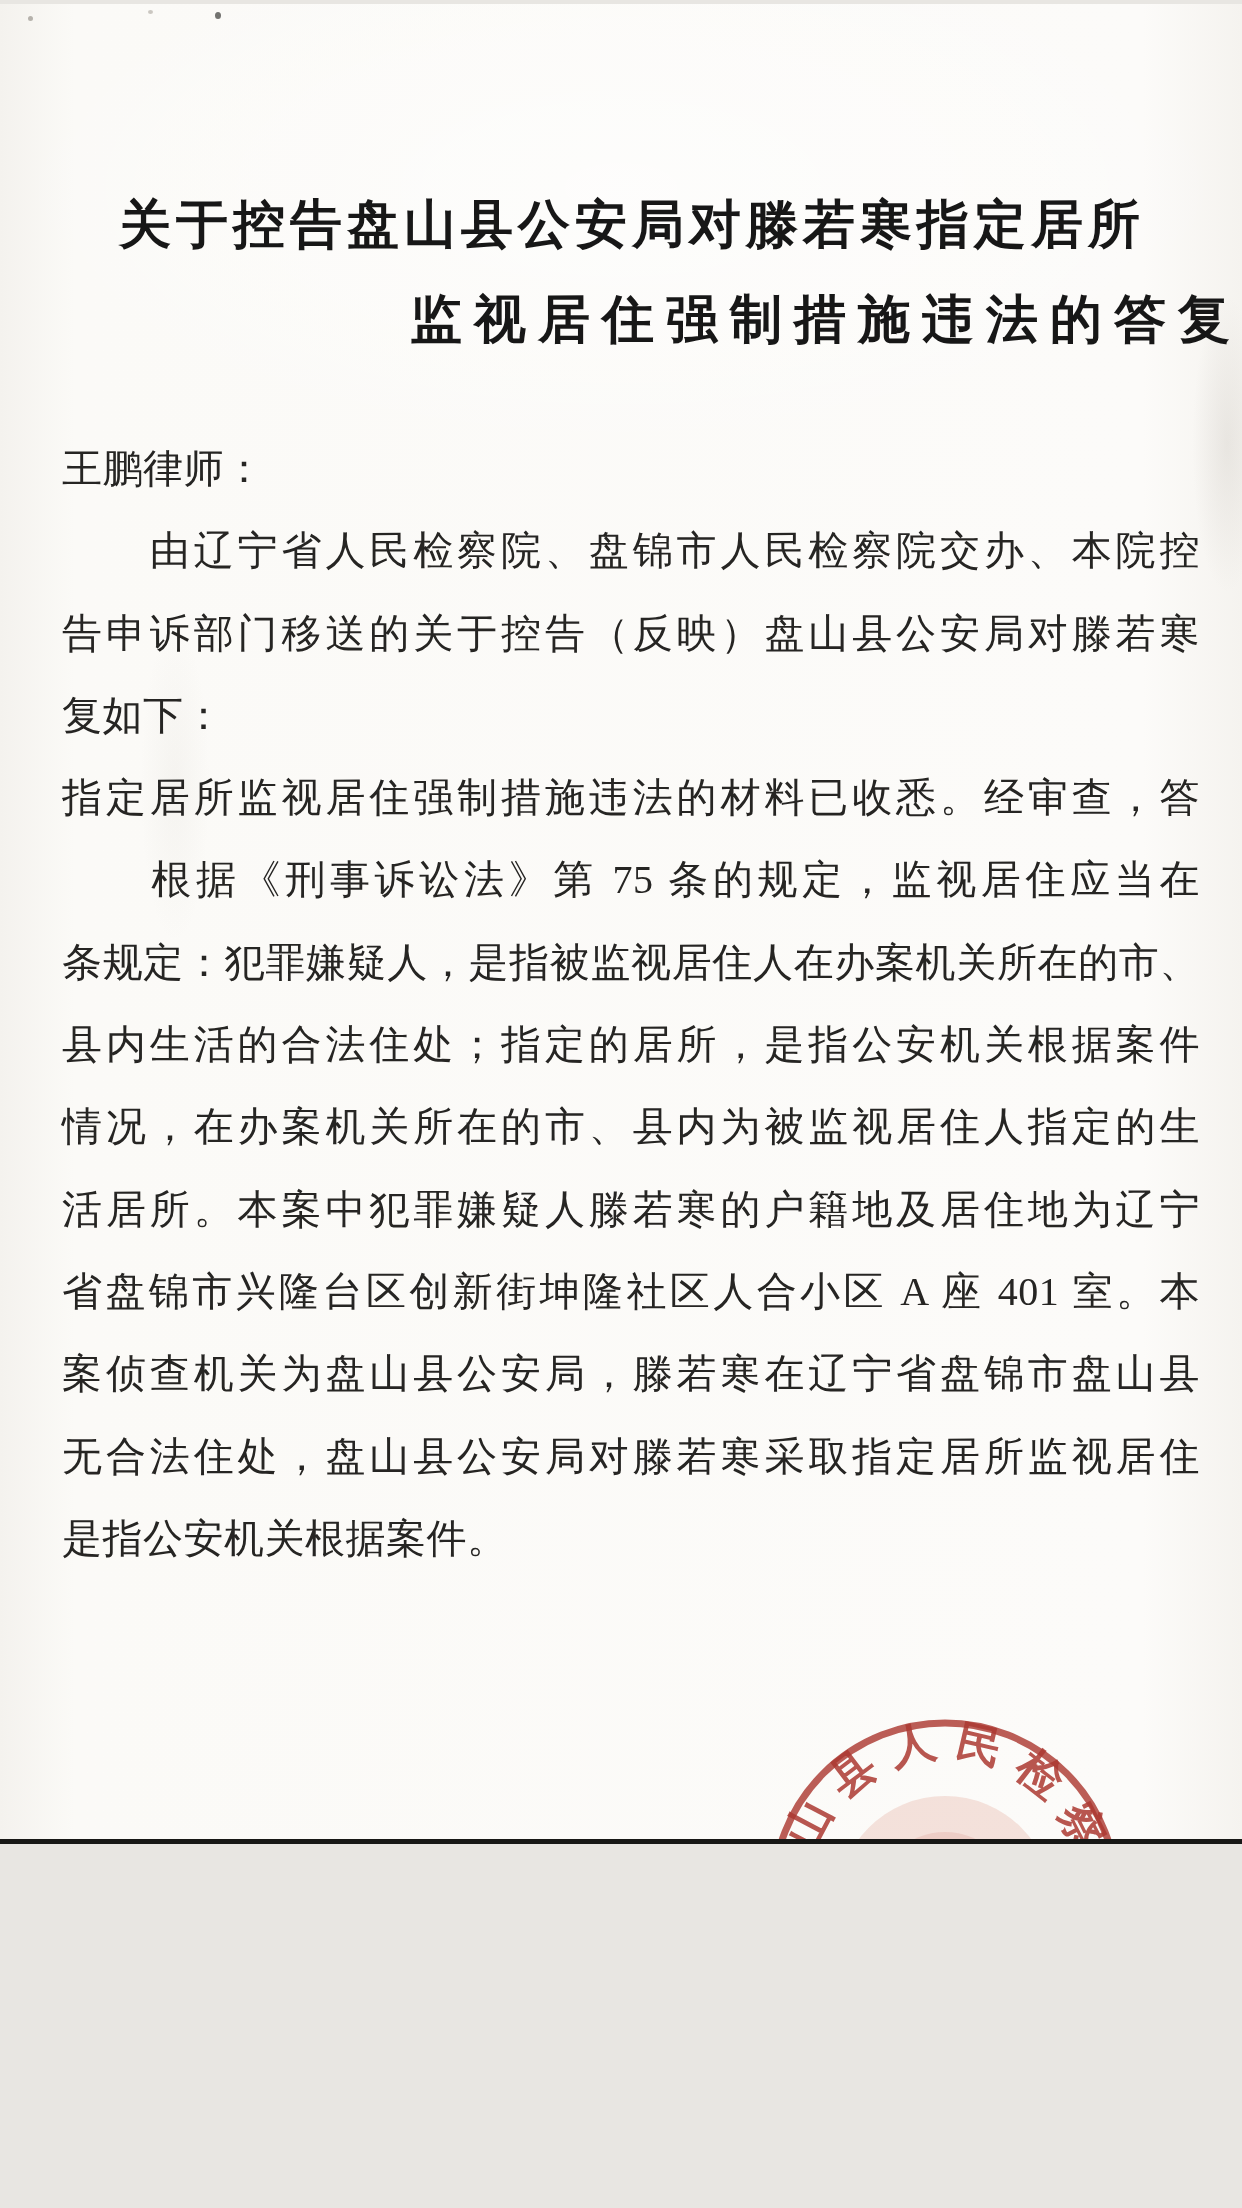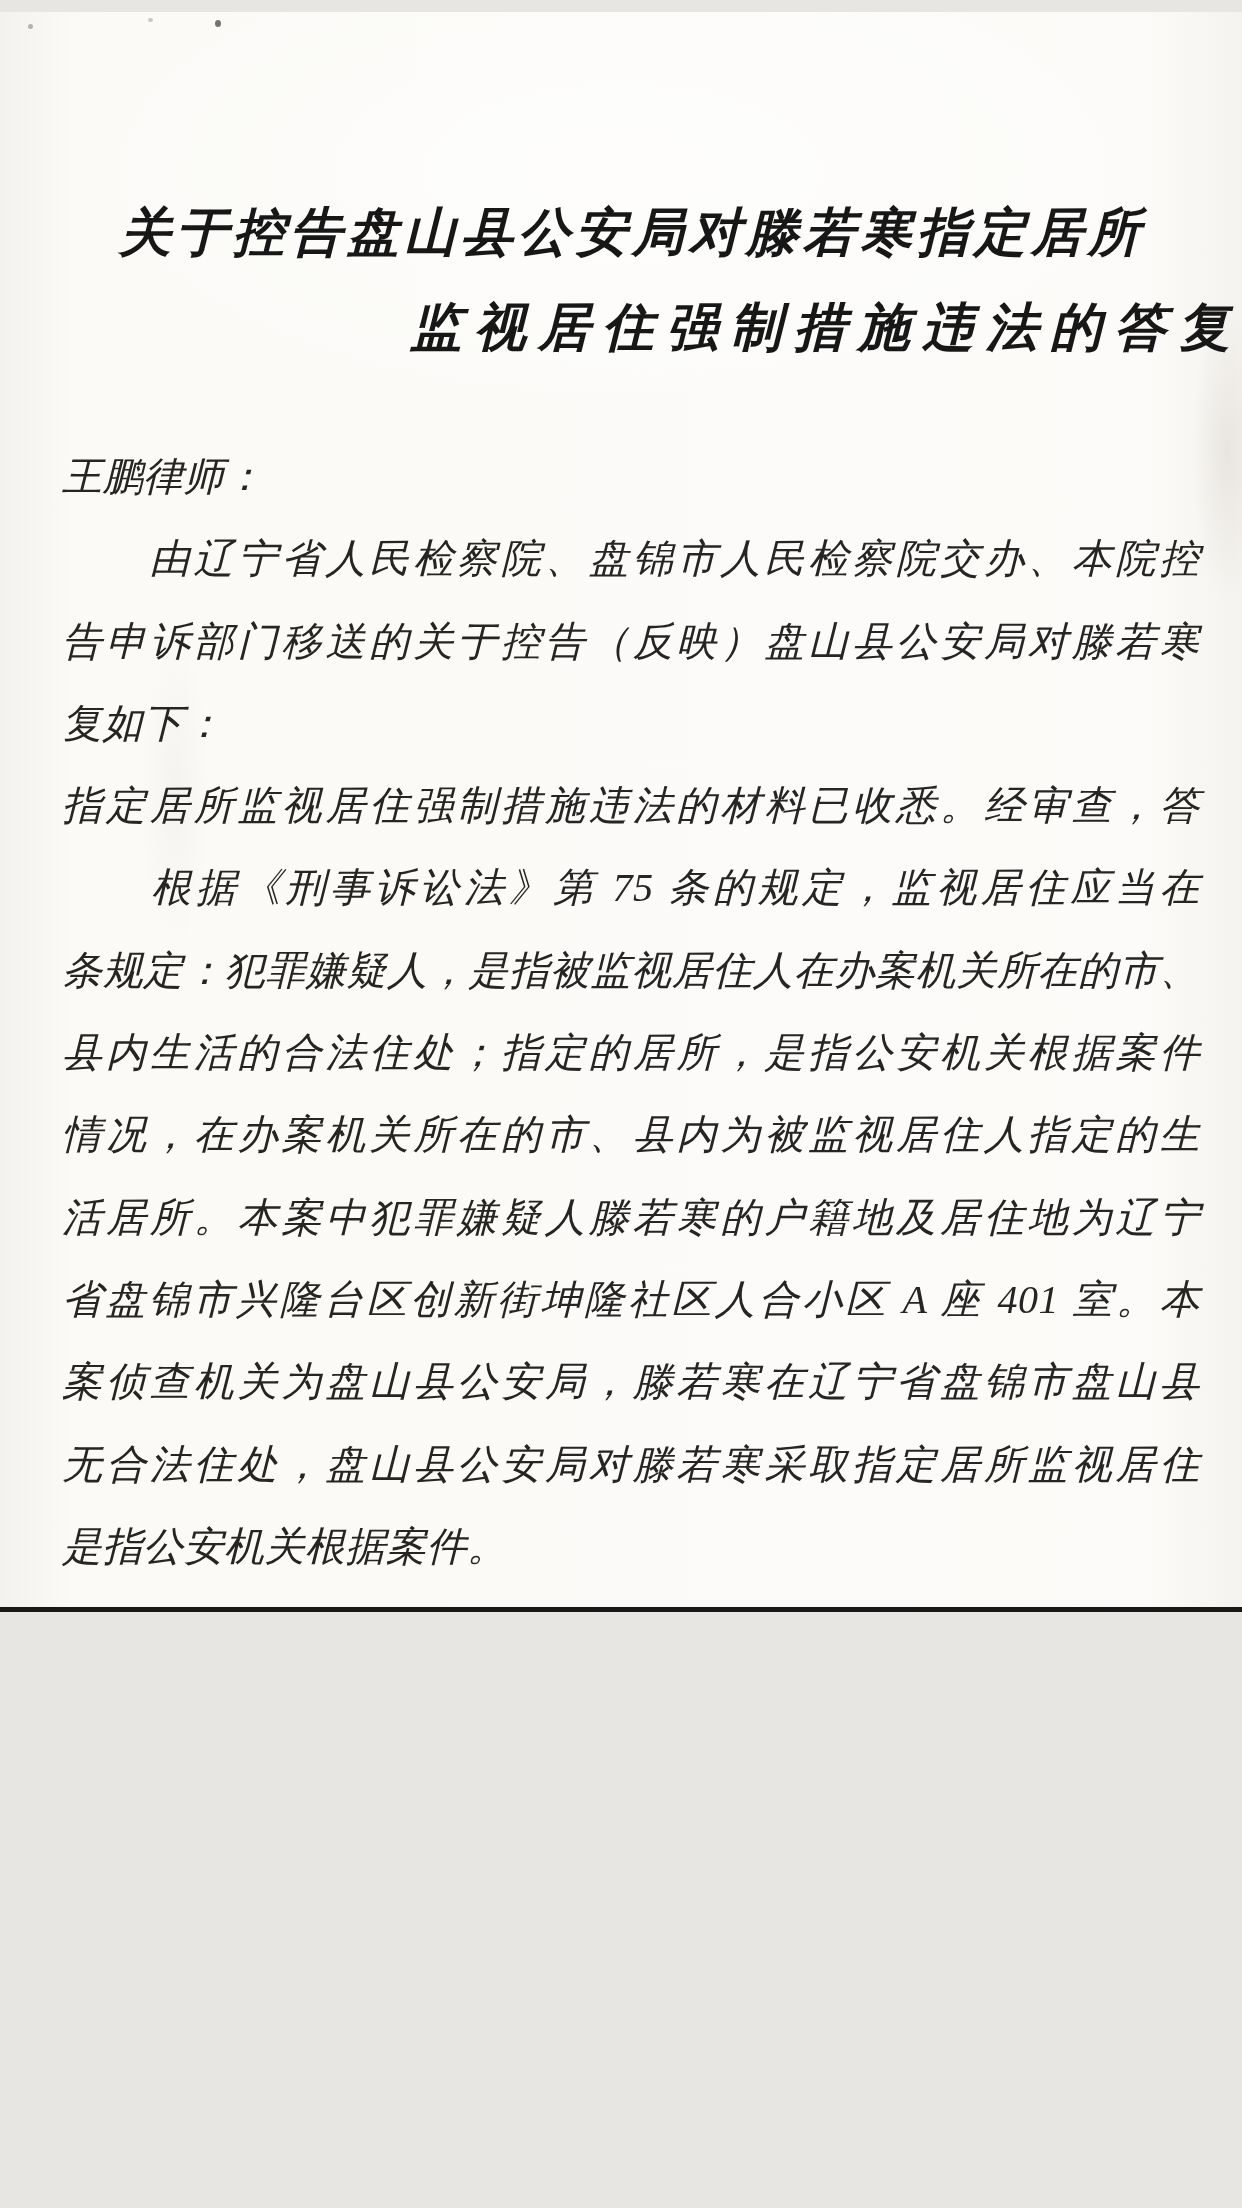--- a/index.html
+++ b/index.html
@@ -1,24 +1,23 @@
 <!DOCTYPE html>
 <html><head>
 <meta charset="utf-8">
 <style>
   html,body { margin:0; padding:0; background:#e8e6e2; }
   .page {
-    position:relative; width:1242px; height:1600px; margin:12px auto;
+    position:relative; width:1242px; height:1840px; margin:4px auto;
     background:
       radial-gradient(ellipse 900px 400px at 50% 10%, rgba(255,255,255,.55), rgba(255,255,255,0) 70%),
       linear-gradient(90deg, #f4f2ee 0%, #fbfaf7 6%, #fcfbf9 92%, #f5f3ef 100%),
       #faf9f6;
     overflow:hidden;
     font-family:"Liberation Serif","DejaVu Serif",serif;
-    font-style:italic;
   }
   
   .speck { position:absolute; border-radius:50%; }
   .s1 { left:215px; top:8px;  width:6px; height:7px; background:#5a5a58; opacity:.85; }
   .s2 { left:28px;  top:12px; width:5px; height:5px; background:#9a968f; opacity:.7; }
   .s3 { left:148px; top:6px;  width:5px; height:4px; background:#aaa59d; opacity:.6; }
   .smudge { position:absolute; pointer-events:none; }
   .m1 { left:1192px; top:290px;  width:50px;  height:300px; background:radial-gradient(ellipse at 70% 50%, rgba(160,152,142,.16), rgba(160,152,142,0) 70%); }
   .m2 { left:400px;  top:2130px; width:470px; height:70px;  background:radial-gradient(ellipse at 50% 50%, rgba(168,160,148,.12), rgba(168,160,148,0) 70%); }
   .m3 { left:140px;  top:620px;  width:70px;  height:320px; background:radial-gradient(ellipse at 50% 50%, rgba(170,162,150,.08), rgba(170,162,150,0) 70%); }

